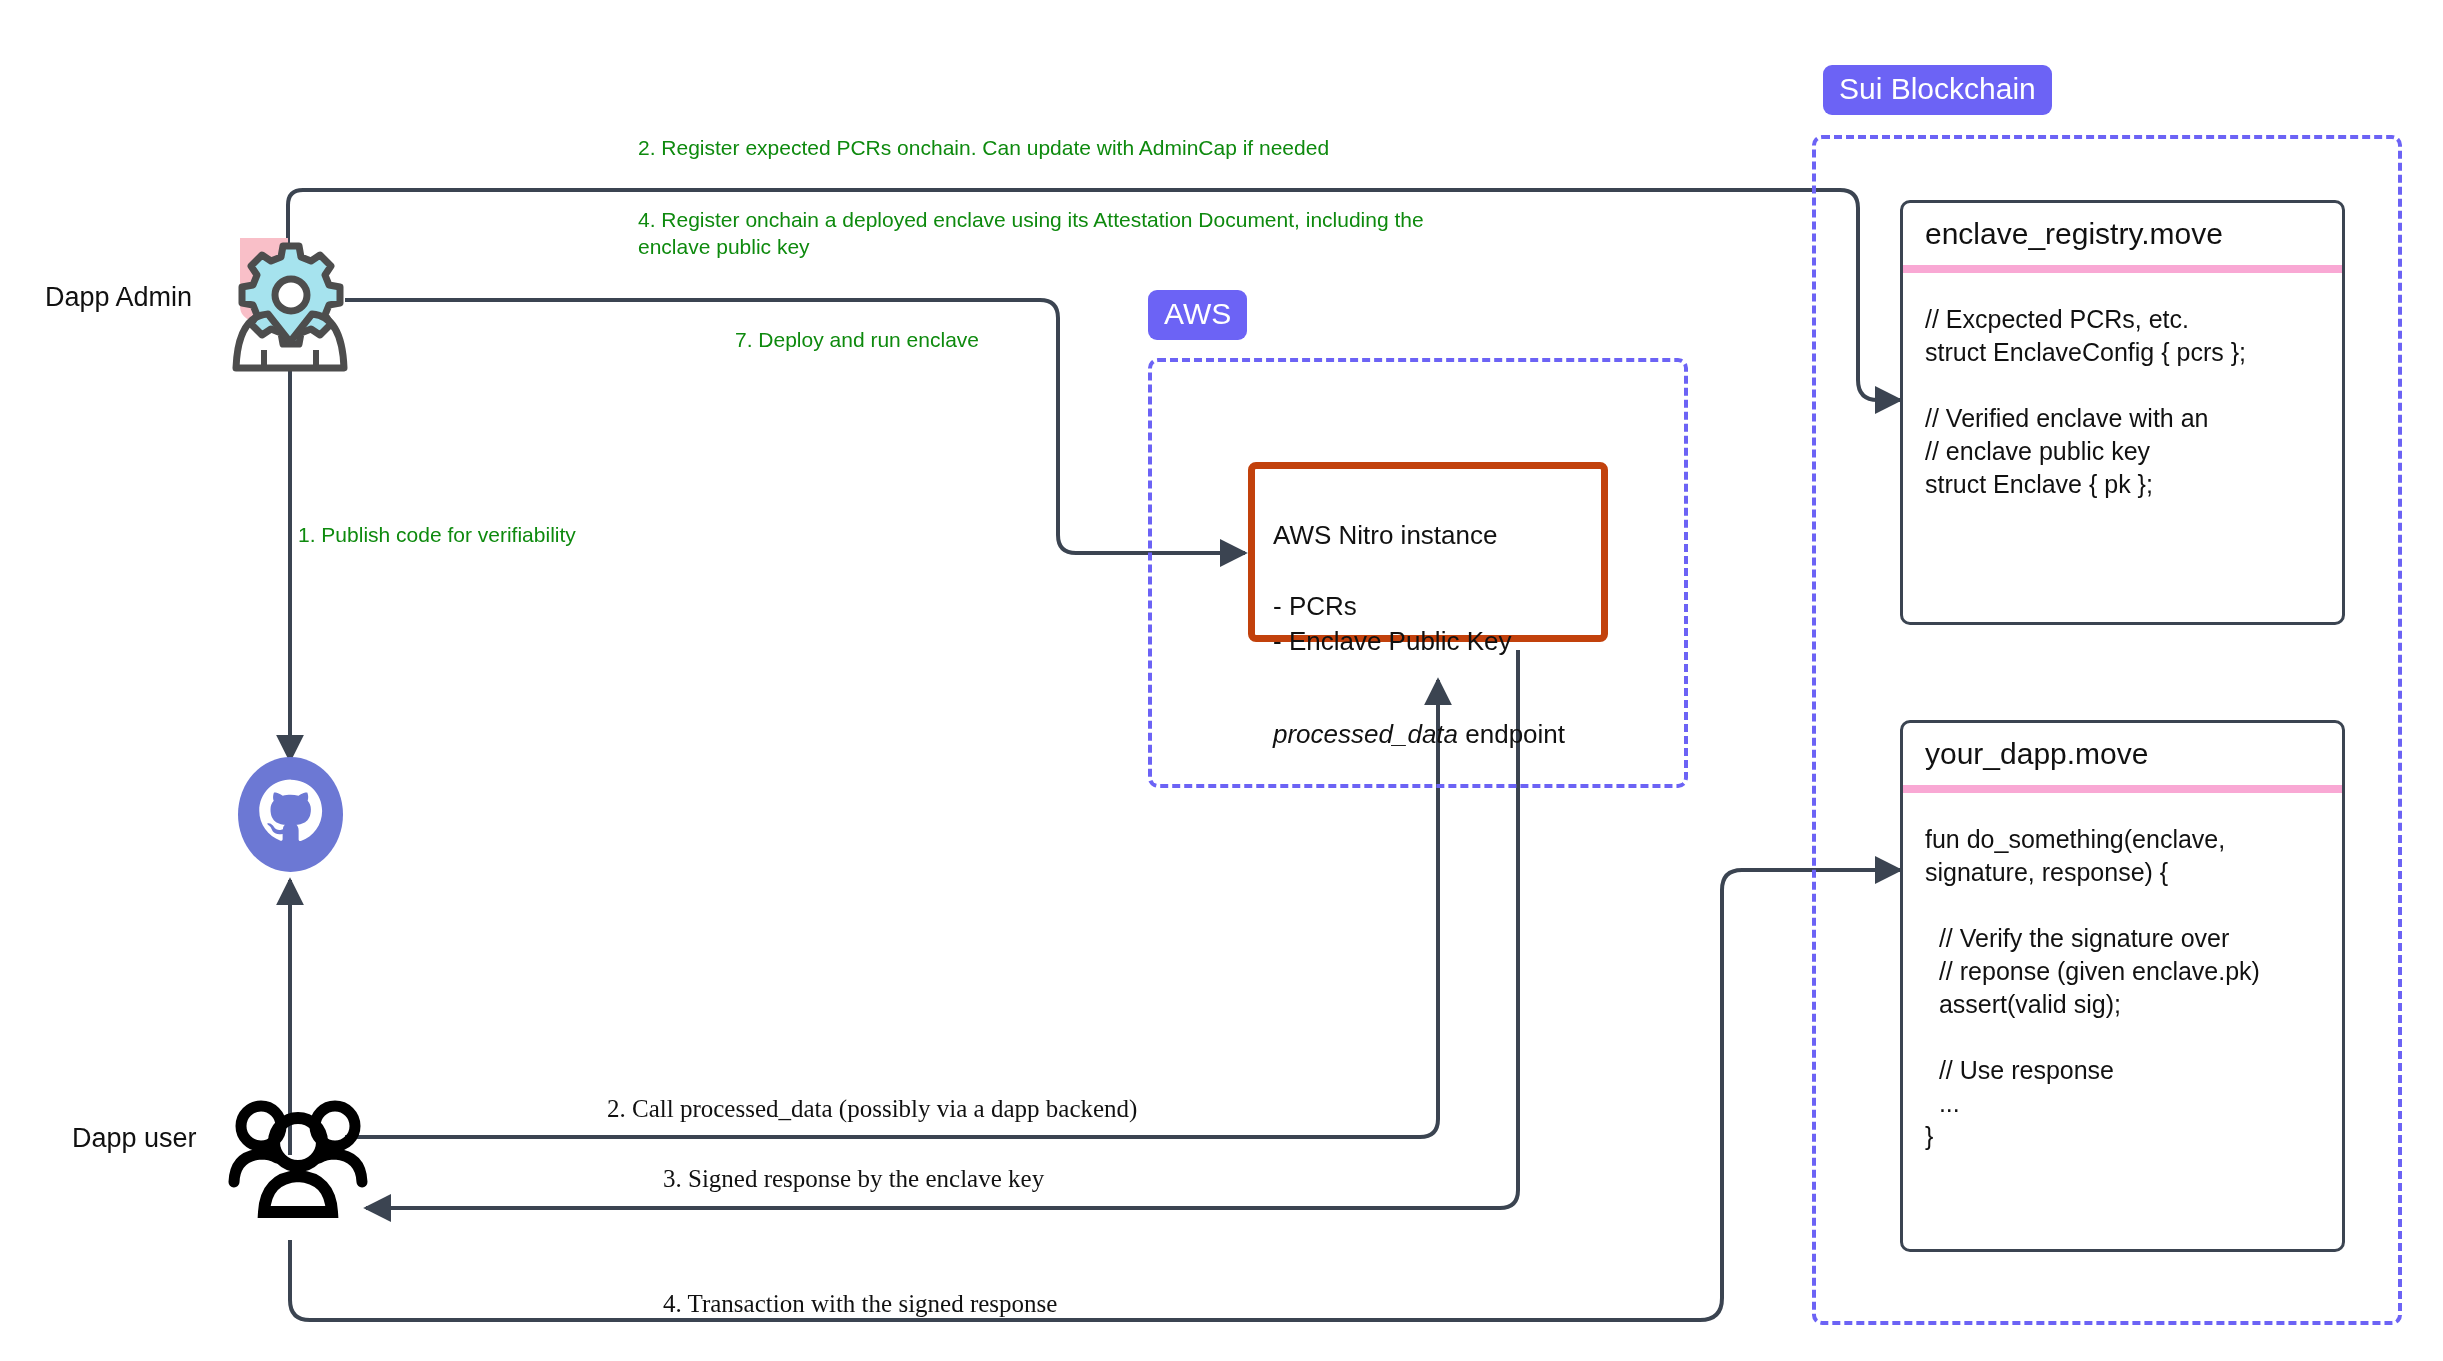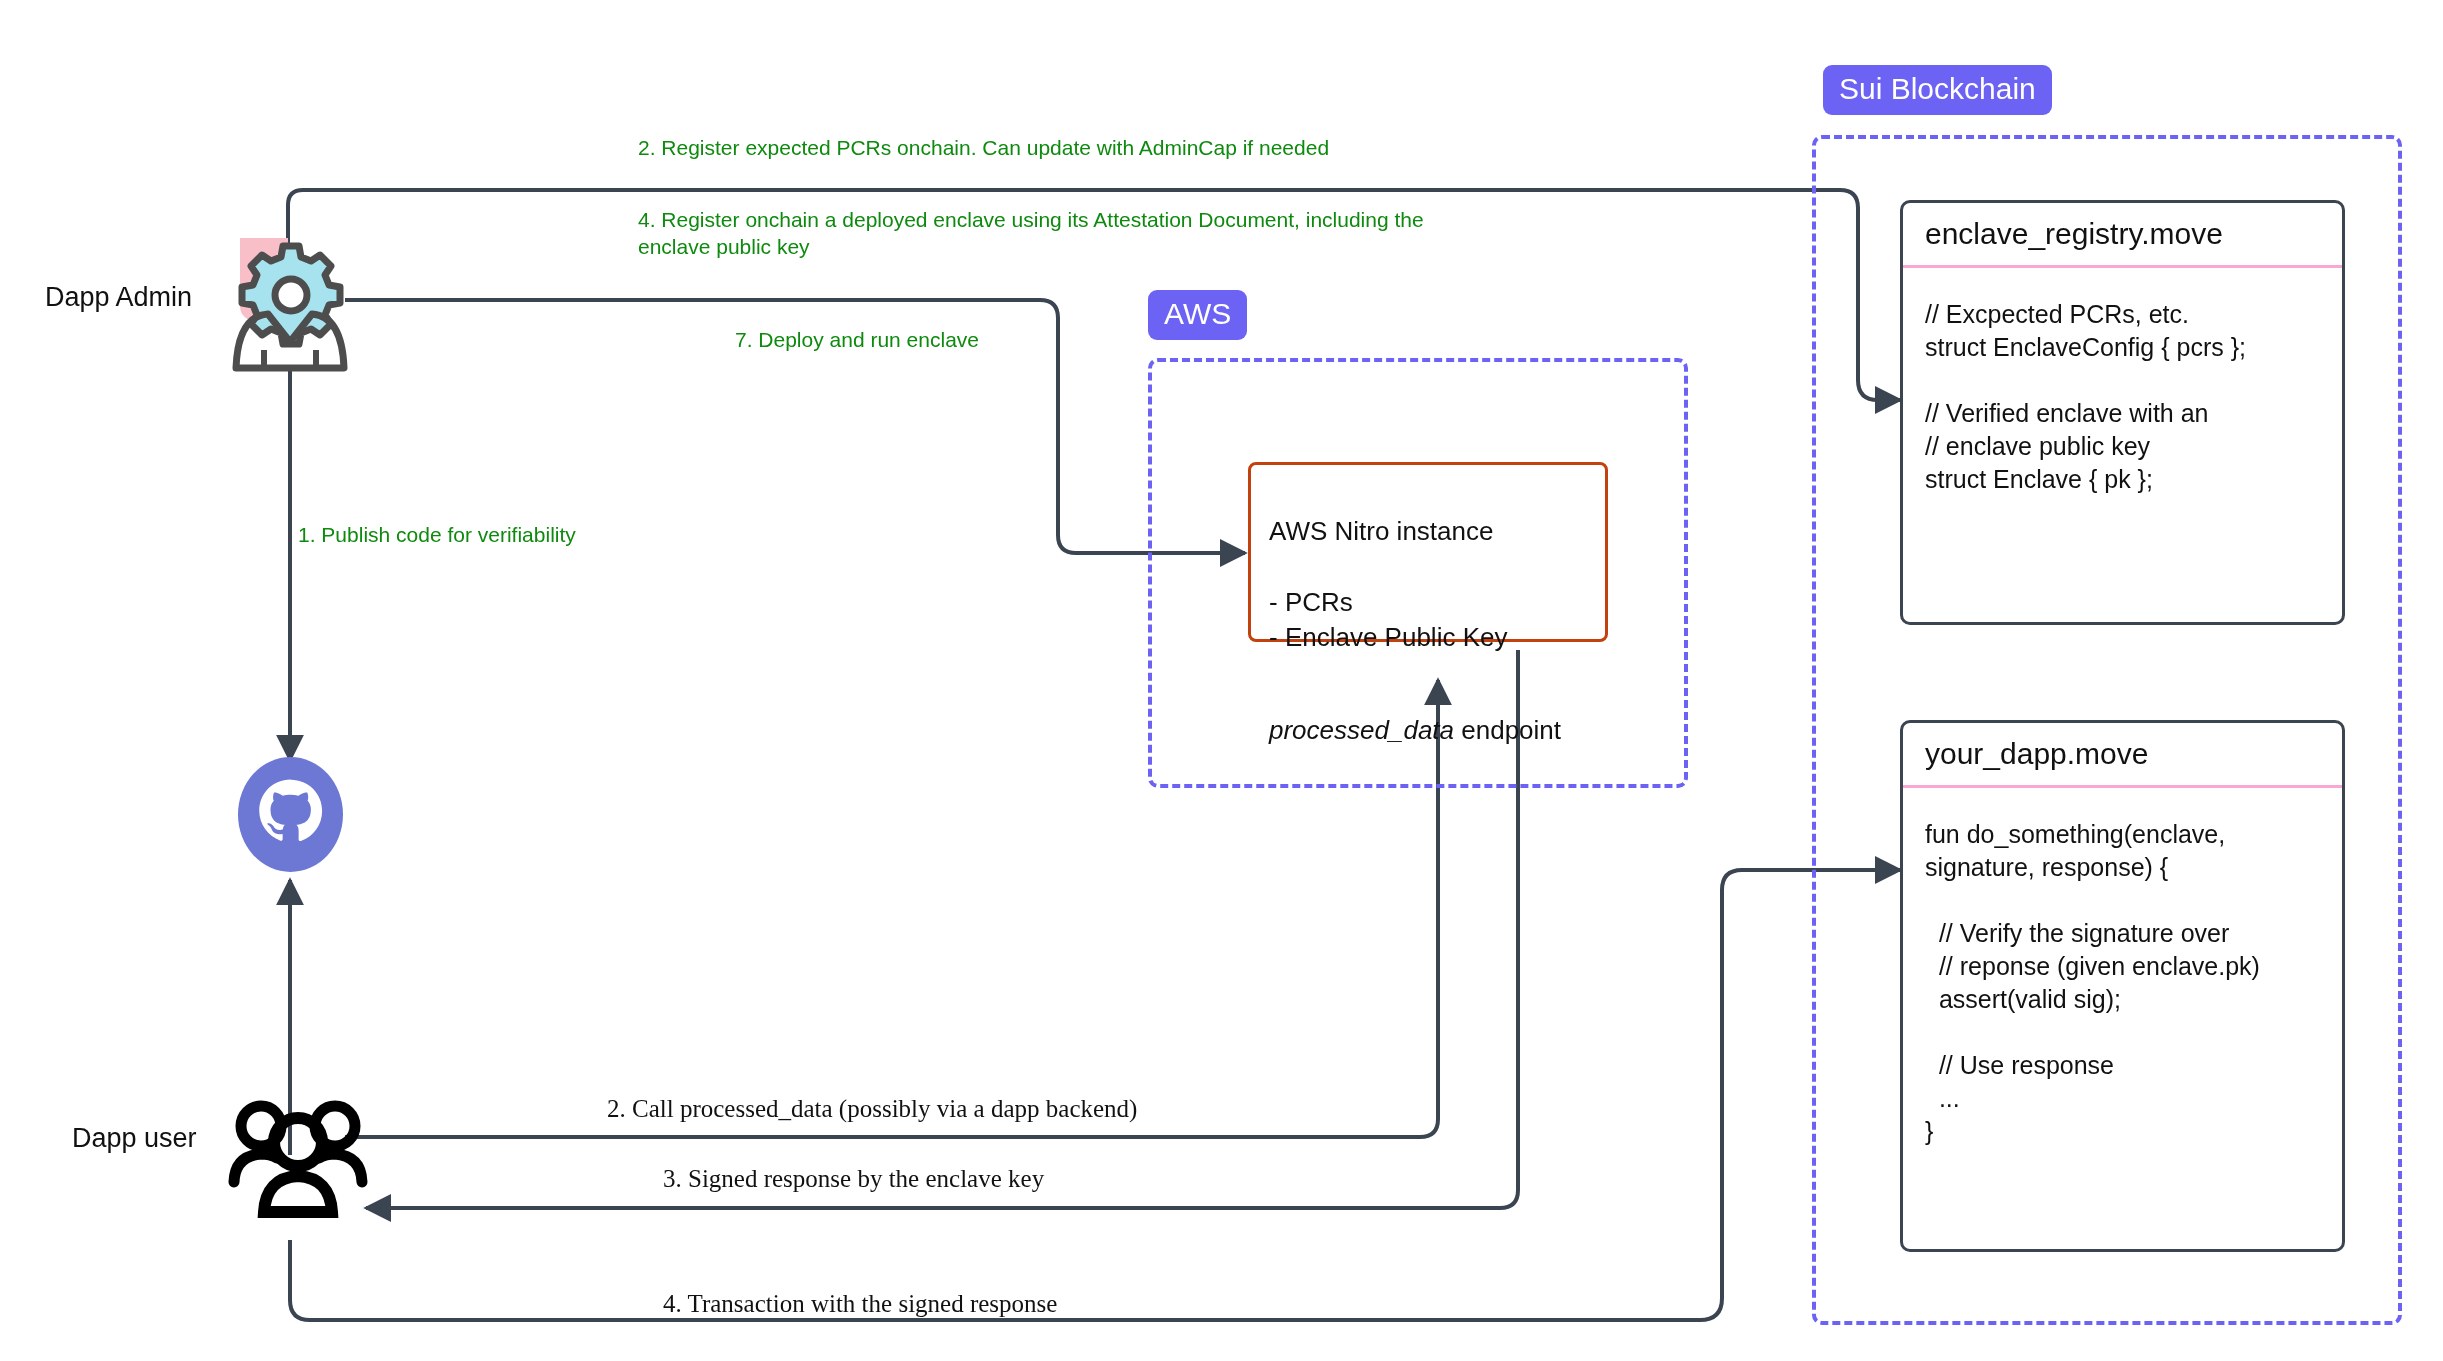--- a/index.html
+++ b/index.html
@@ -77,36 +77,36 @@
     border: 3px solid #3B4451;
     border-radius: 10px;
     box-sizing: border-box;
     background: #ffffff;
   }
   .module-title {
     font-family: "Liberation Sans", sans-serif;
     font-size: 30px;
     color: #111111;
     padding: 14px 0 14px 22px;
-    border-bottom: 3px solid #f9a8d4;
+    border-bottom: 8px solid #f9a8d4;
     box-sizing: border-box;
     white-space: nowrap;
   }
   .module-body {
     font-family: "Liberation Sans", sans-serif;
     font-size: 25px;
     line-height: 1.32;
     color: #111111;
     padding: 30px 20px 10px 22px;
     white-space: pre-wrap;
     box-sizing: border-box;
   }
 
   .plain-box {
-    border: 3px solid #c2410c;
+    border: 7px solid #c2410c;
     border-radius: 8px;
     box-sizing: border-box;
     background: #ffffff;
     font-family: "Liberation Sans", sans-serif;
     font-size: 26px;
     line-height: 1.36;
     color: #111111;
     padding: 14px 16px 12px 18px;
     white-space: pre-line;
   }

